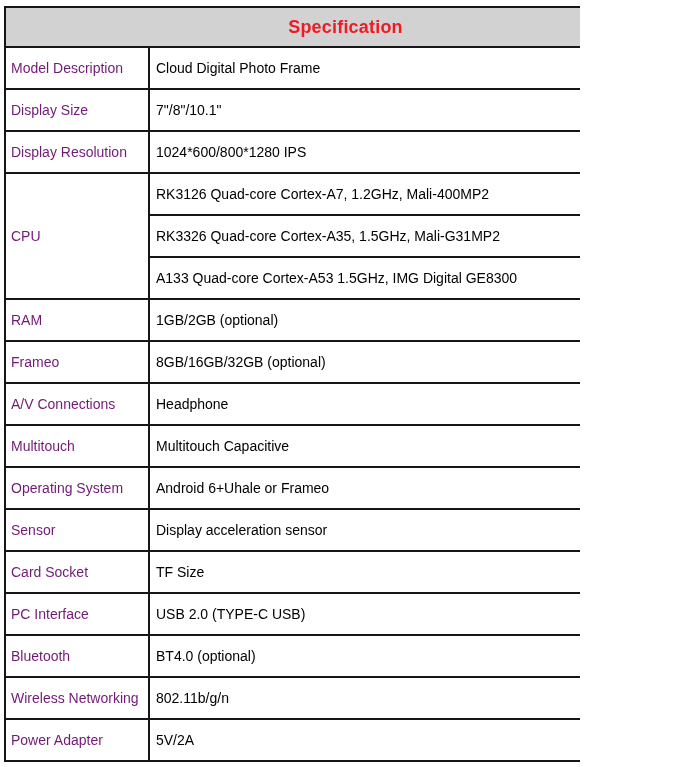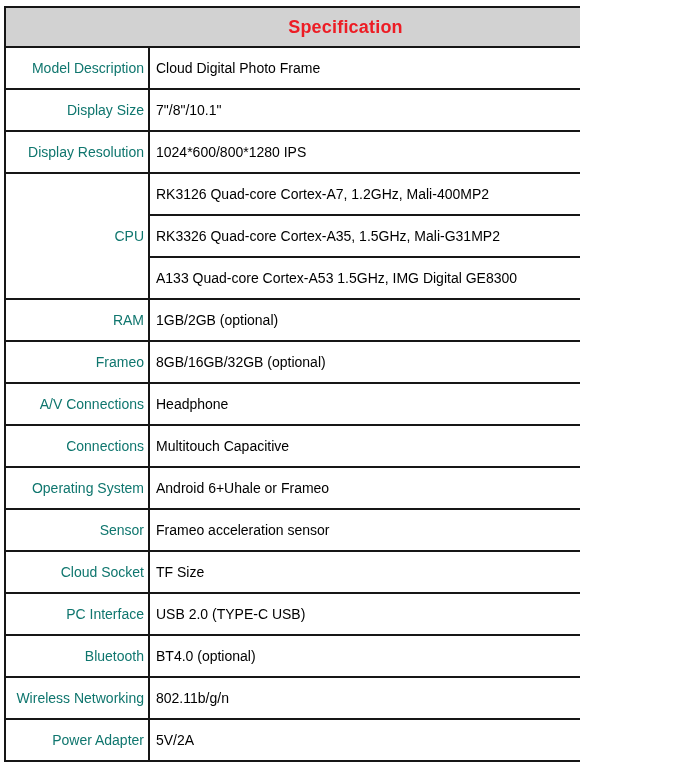--- a/index.html
+++ b/index.html
@@ -34,24 +34,24 @@
     height: 36px;
     background: #d2d2d2;
     color: #ed1c24;
     font-size: 18px;
     font-weight: bold;
     text-align: center;
     letter-spacing: 0.2px;
   }
   td.label-cell {
     height: 40px;
-    padding: 0 4px 0 5px;
+    padding: 0 16px 0 5px;
     font-size: 14px;
-    color: #0f766e;
-    text-align: right;
+    color: #701a75;
+    text-align: left;
     font-weight: normal;
   }
   td.value-cell {
     height: 40px;
     padding: 0 20px 0 6px;
     font-size: 14px;
     color: #000000;
     text-align: left;
     font-weight: normal;
   }
@@ -101,33 +101,33 @@
       </tr>
       <tr>
         <td class="label-cell">Frameo</td>
         <td class="value-cell">8GB/16GB/32GB (optional)</td>
       </tr>
       <tr>
         <td class="label-cell">A/V Connections</td>
         <td class="value-cell">Headphone</td>
       </tr>
       <tr>
-        <td class="label-cell">Connections</td>
+        <td class="label-cell">Multitouch</td>
         <td class="value-cell">Multitouch Capacitive</td>
       </tr>
       <tr>
         <td class="label-cell">Operating System</td>
         <td class="value-cell">Android 6+Uhale or Frameo</td>
       </tr>
       <tr>
         <td class="label-cell">Sensor</td>
-        <td class="value-cell">Frameo acceleration sensor</td>
+        <td class="value-cell">Display acceleration sensor</td>
       </tr>
       <tr>
-        <td class="label-cell">Cloud Socket</td>
+        <td class="label-cell">Card Socket</td>
         <td class="value-cell">TF Size</td>
       </tr>
       <tr>
         <td class="label-cell">PC Interface</td>
         <td class="value-cell">USB 2.0 (TYPE-C USB)</td>
       </tr>
       <tr>
         <td class="label-cell">Bluetooth</td>
         <td class="value-cell">BT4.0 (optional)</td>
       </tr>

